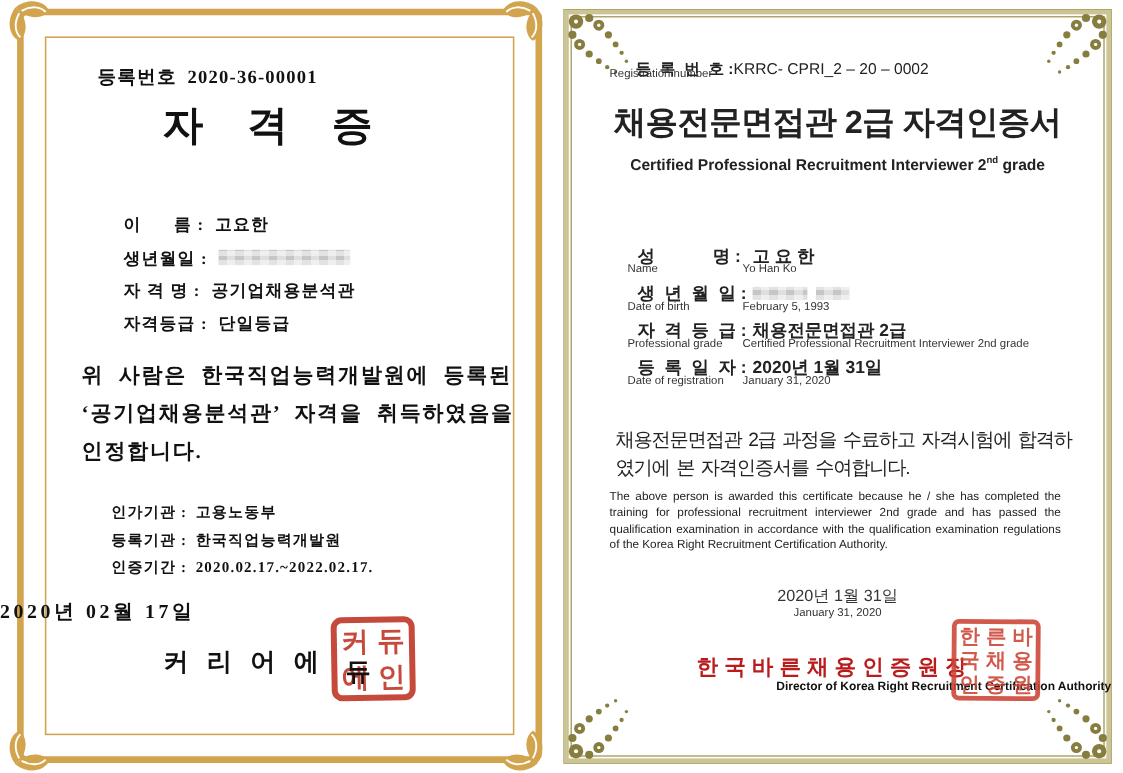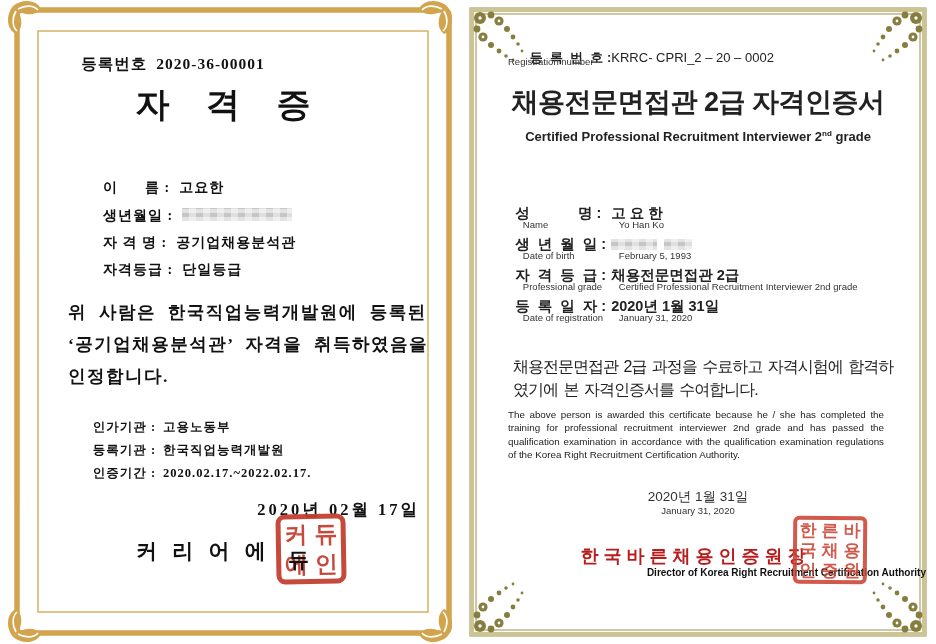--- a/index.html
+++ b/index.html
@@ -16,21 +16,21 @@
   .l-reg { position:absolute; left:52px; top:36px; font-size:15.5px; font-weight:700; letter-spacing:1px; white-space:pre; }
   .l-reg .num { margin-left:9px; }
   .l-title { position:absolute; left:20px; right:20px; top:82px; text-align:center;
              font-size:34px; font-weight:700; letter-spacing:14px; white-space:pre; }
   .l-row { position:absolute; left:76px; font-size:14px; font-weight:700; letter-spacing:1px; white-space:pre; }
   .l-row .val { margin-left:9px; }
   .l-body-line { position:absolute; left:68px; font-size:17.5px; font-weight:700;
                  letter-spacing:1.5px; word-spacing:6px; white-space:nowrap; }
   .l-foot { position:absolute; left:68px; font-size:12.5px; font-weight:700; letter-spacing:1px; white-space:pre; }
   .l-foot .val { margin-left:7px; }
-  .l-date { position:absolute; left:0; right:40px; top:499px; text-align:right;
+  .l-date { position:absolute; left:0; right:40px; top:499px; text-align:left;
             font-size:16.5px; font-weight:700; letter-spacing:3px; white-space:pre; }
   .l-issuer { position:absolute; left:136px; top:537px; font-size:21px; font-weight:700;
               letter-spacing:5px; white-space:pre; }
   .l-issuer-last { position:absolute; left:288px; top:546px; font-size:21px; font-weight:700; z-index:3; }
 
   .seal { display:grid; place-items:center; text-align:center; z-index:2;
           font-family:"Liberation Serif","DejaVu Serif",serif; }
   .seal-left { position:absolute; left:276px; top:514px; width:70px; height:70px;
                border:5px solid #c23b2c; border-radius:9px; color:#c23b2c; opacity:.92;
                grid-template-columns:1fr 1fr; grid-template-rows:1fr 1fr;
@@ -51,21 +51,21 @@
 
   
   .r-reg { position:absolute; left:48px; top:34px; font-size:13px; font-weight:600; white-space:pre; }
   .r-reg .num { font-weight:500; }
   .r-reg-en { position:absolute; left:48px; top:56px; font-size:9.5px; color:#333; }
   .r-title { position:absolute; left:0; right:0; top:84px; text-align:center;
              font-size:27px; font-weight:800; letter-spacing:-0.5px; white-space:pre; }
   .r-subtitle { position:absolute; left:0; right:0; top:129px; text-align:center;
                 font-size:13px; font-weight:700; }
   .r-subtitle sup { font-size:8px; font-weight:700; }
-  .r-k { position:absolute; left:31px; font-size:14.5px; font-weight:600; white-space:pre; }
+  .r-k { position:absolute; left:47px; font-size:14.5px; font-weight:600; white-space:pre; }
   .r-k .lab { display:inline-block; width:96px; }
   .r-e { position:absolute; left:47px; font-size:9.5px; color:#333; white-space:pre; }
   .r-e .lab { display:inline-block; width:96px; }
   .r-body-ko { position:absolute; left:53px; font-size:16px; letter-spacing:-1px;
                word-spacing:2px; color:#222; white-space:nowrap; }
   .r-body-ko.indent { text-indent:9px; }
   .r-body-en { position:absolute; left:48px; top:408px; width:376px; font-size:9.8px;
                line-height:13.4px; text-align:justify; color:#222; }
   .r-date-ko { position:absolute; left:0; right:0; top:488px; text-align:center; font-size:13.5px; color:#333; }
   .r-date-en { position:absolute; left:0; right:0; top:505px; text-align:center; font-size:9.5px; color:#333; }

